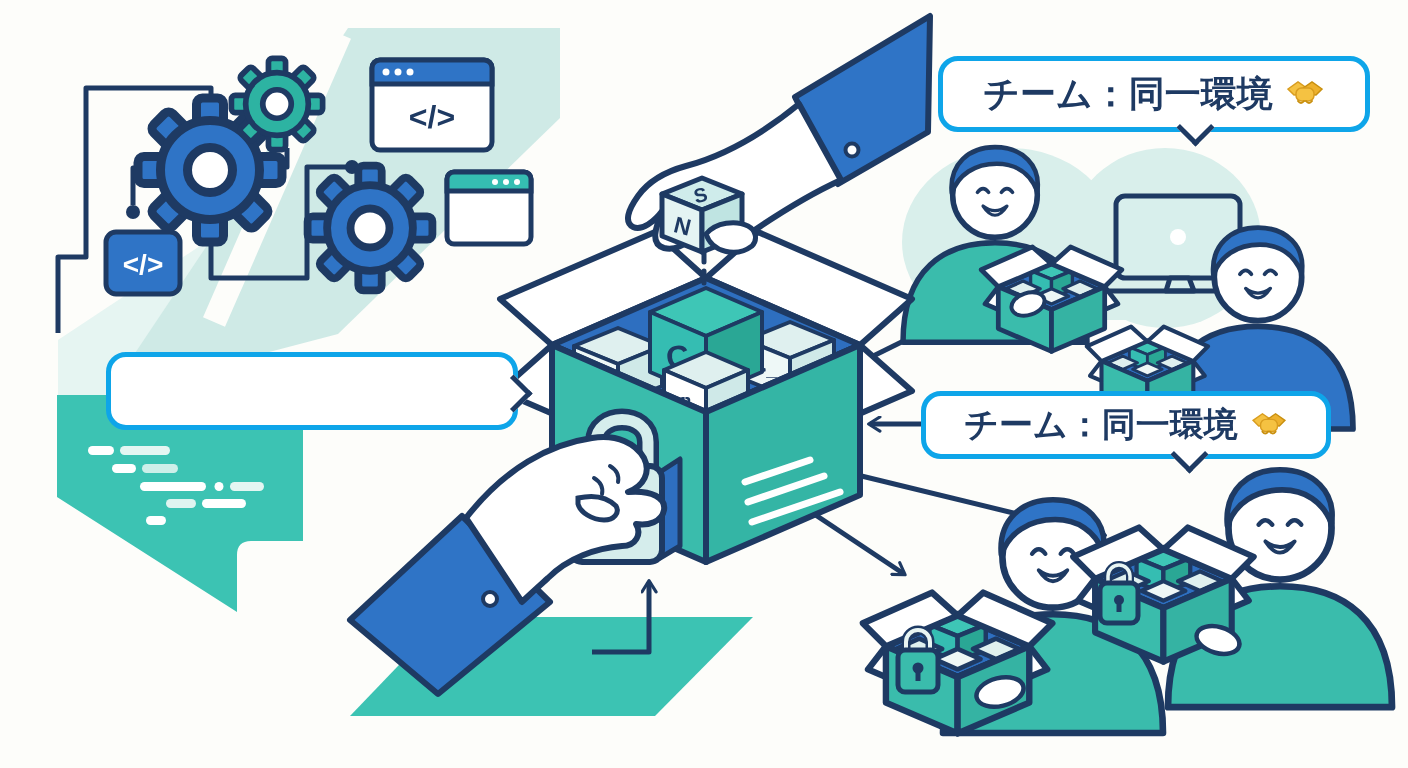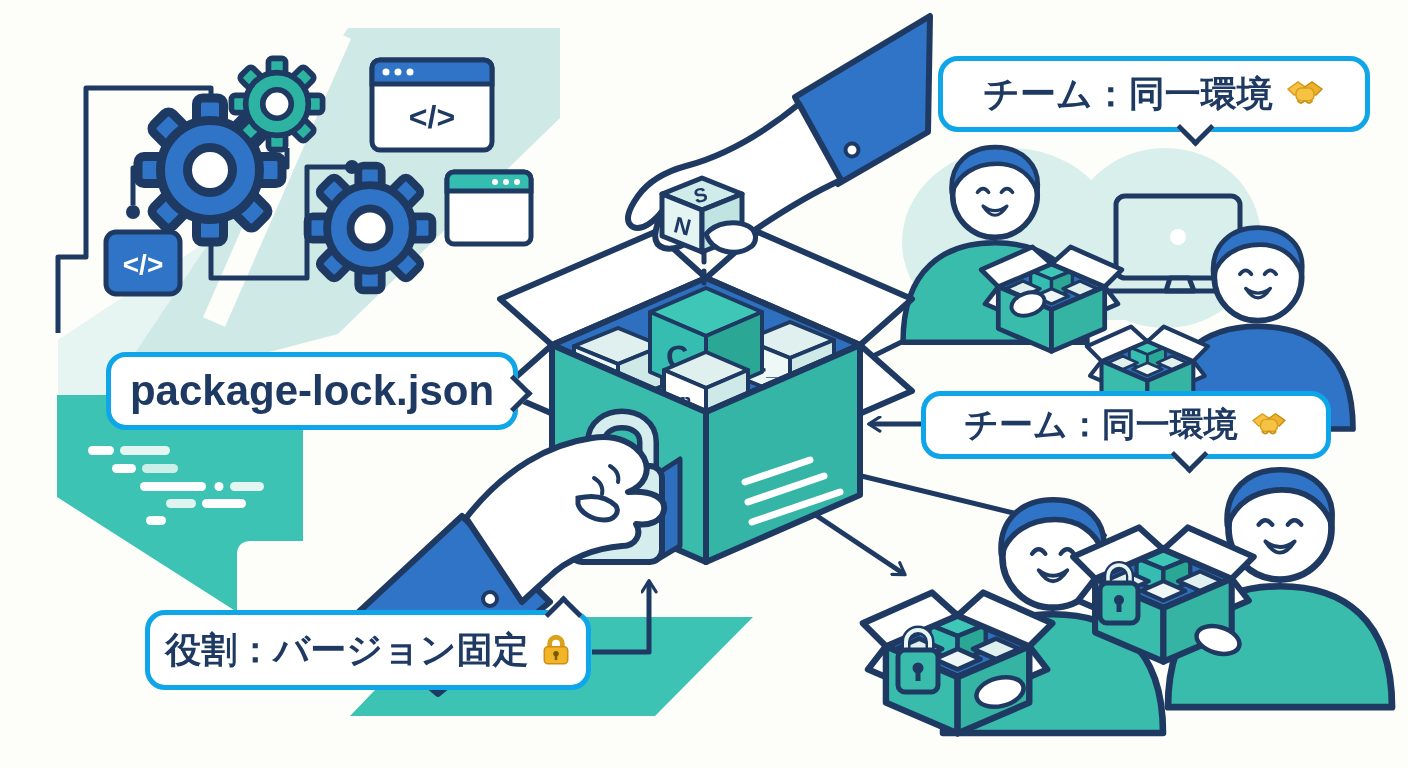--- a/index.html
+++ b/index.html
@@ -248,21 +248,20 @@
   <g>
     <polygon points="350,620 462,516 550,602 438,694" fill="#2f74c6" stroke="#1e3a63" stroke-width="6" stroke-linejoin="round"></polygon>
     <circle cx="490" cy="599" r="7" fill="#ffffff" stroke="#1e3a63" stroke-width="4"></circle>
     <path d="M466,518 C505,468 550,444 592,438 C618,434 636,444 644,458 C651,472 644,486 628,492 C652,490 666,498 664,510 C662,522 648,526 636,524 C642,534 636,546 622,546 C596,548 568,558 548,578 C536,589 528,596 522,602 Z" fill="#ffffff" stroke="#1e3a63" stroke-width="6" stroke-linejoin="round"></path>
     <path d="M578,498 C596,494 608,498 616,506 C620,513 614,520 604,520 C592,520 580,512 578,504 Z" fill="#ffffff" stroke="#1e3a63" stroke-width="5"></path>
     <path d="M610,466 q10,6 8,16 M594,478 q10,6 8,16" fill="none" stroke="#1e3a63" stroke-width="4" stroke-linecap="round"></path>
   </g>
 </svg>
 
 <div class="bubble" style="left:106px; top:352px; width:412px; height:78px; font-size:42px;">
-  <span>package-lock.json</span>
   <span class="tail right"></span>
 </div>
 
 <div class="bubble" style="left:938px; top:56px; width:432px; height:76px; font-size:36px;">
   <span>チーム：同一環境</span>
   <span class="emoji">
     <svg width="40" height="32" viewBox="0 0 40 32">
       <path d="M3,11 L13,4 L23,11 L20,16 L9,17 Z" fill="#f5c242" stroke="#d99d1f" stroke-width="1.5"></path>
       <path d="M37,11 L27,4 L17,11 L20,16 L31,17 Z" fill="#edb12d" stroke="#c9900f" stroke-width="1.5"></path>
       <rect x="11" y="10" width="18" height="13" rx="5.5" fill="#f5c242" stroke="#d99d1f" stroke-width="1.5"></rect>
@@ -278,26 +277,14 @@
     <svg width="38" height="30" viewBox="0 0 40 32">
       <path d="M3,11 L13,4 L23,11 L20,16 L9,17 Z" fill="#f5c242" stroke="#d99d1f" stroke-width="1.5"></path>
       <path d="M37,11 L27,4 L17,11 L20,16 L31,17 Z" fill="#edb12d" stroke="#c9900f" stroke-width="1.5"></path>
       <rect x="11" y="10" width="18" height="13" rx="5.5" fill="#f5c242" stroke="#d99d1f" stroke-width="1.5"></rect>
       <path d="M13,23 q3,4 6,0 M21,23 q3,4 6,0" stroke="#c9900f" fill="none" stroke-width="2" stroke-linecap="round"></path>
     </svg>
   </span>
   <span class="tail down" style="left:250px;"></span>
 </div>
 
-<div class="bubble" style="left:145px; top:610px; width:446px; height:80px; font-size:36px;">
-  <span>役割：バージョン固定</span>
-  <span class="emoji">
-    <svg width="30" height="34" viewBox="0 0 28 32">
-      <path d="M8,14 V10 a6,6 0 0 1 12,0 v4" fill="none" stroke="#d9a21a" stroke-width="4.5"></path>
-      <rect x="3" y="13" width="22" height="16" rx="3.5" fill="#f2b52a" stroke="#d08f10" stroke-width="1.5"></rect>
-      <circle cx="14" cy="19.5" r="2.6" fill="#7a5c00"></circle>
-      <rect x="12.8" y="20.5" width="2.4" height="5" fill="#7a5c00"></rect>
-    </svg>
-  </span>
-  <span class="tail up" style="left:400px;"></span>
-</div>
 
 </div>
 
 </body></html>

